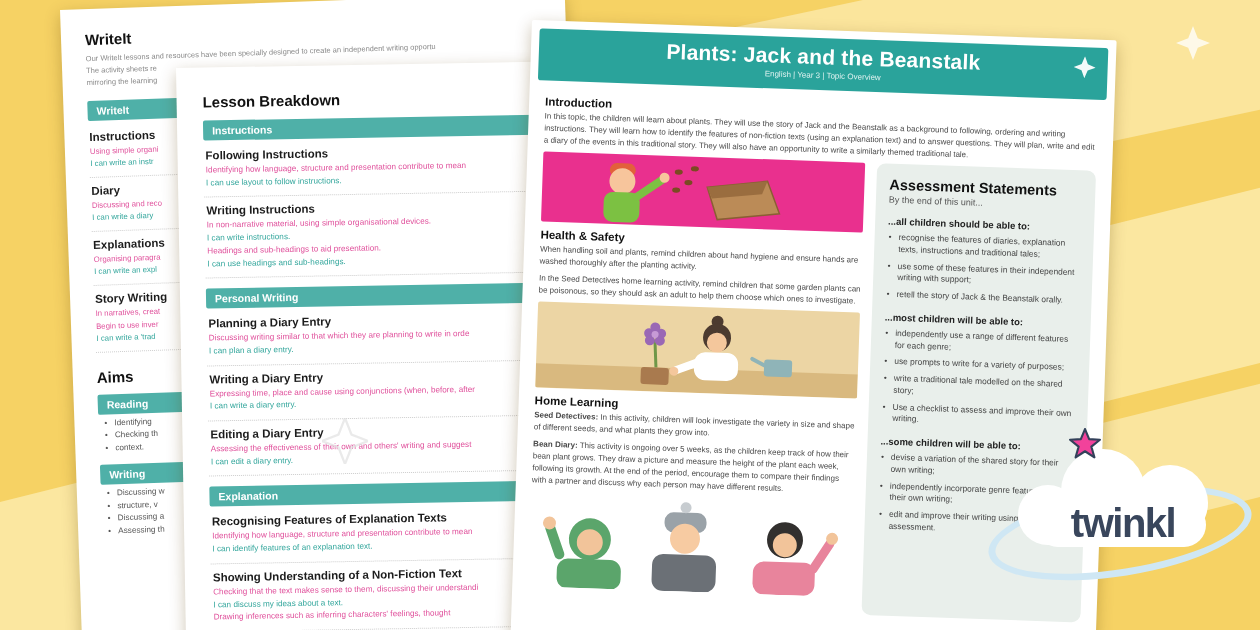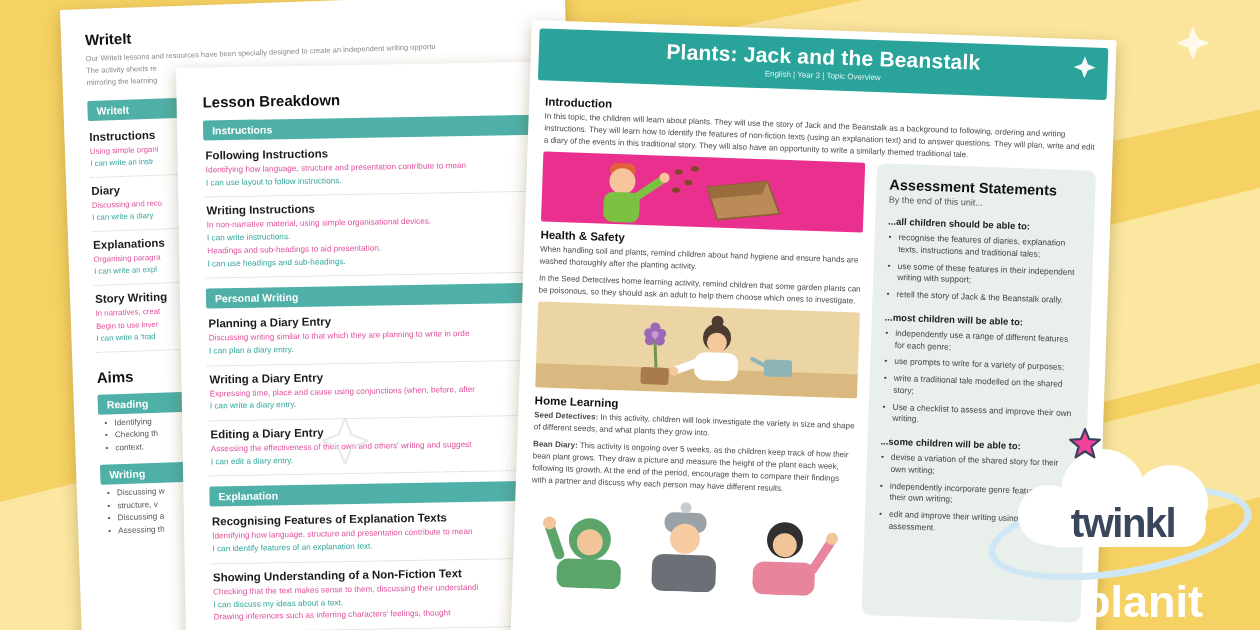--- a/index.html
+++ b/index.html
@@ -311,16 +311,15 @@
     <svg class="logo-cloud" viewBox="0 0 250 110">
       <circle cx="50" cy="70" r="30" fill="#ffffff"></circle>
       <circle cx="105" cy="46" r="42" fill="#ffffff"></circle>
       <circle cx="172" cy="58" r="38" fill="#ffffff"></circle>
       <rect x="38" y="58" width="170" height="44" rx="22" fill="#ffffff"></rect>
     </svg>
     <div class="logo-word">twinkl</div>
     <svg class="logo-star" viewBox="0 0 30 30">
       <polygon points="15,1 18.9,10.4 29,11 21,17.5 23.8,27.5 15,21.8 6.2,27.5 9,17.5 1,11 11.1,10.4" fill="#f2429b" stroke="#33415a" stroke-width="2" stroke-linejoin="round"></polygon>
     </svg>
-    <div class="logo-product">planit</div>
   </div>
 
 </div>
 
 </body></html>

